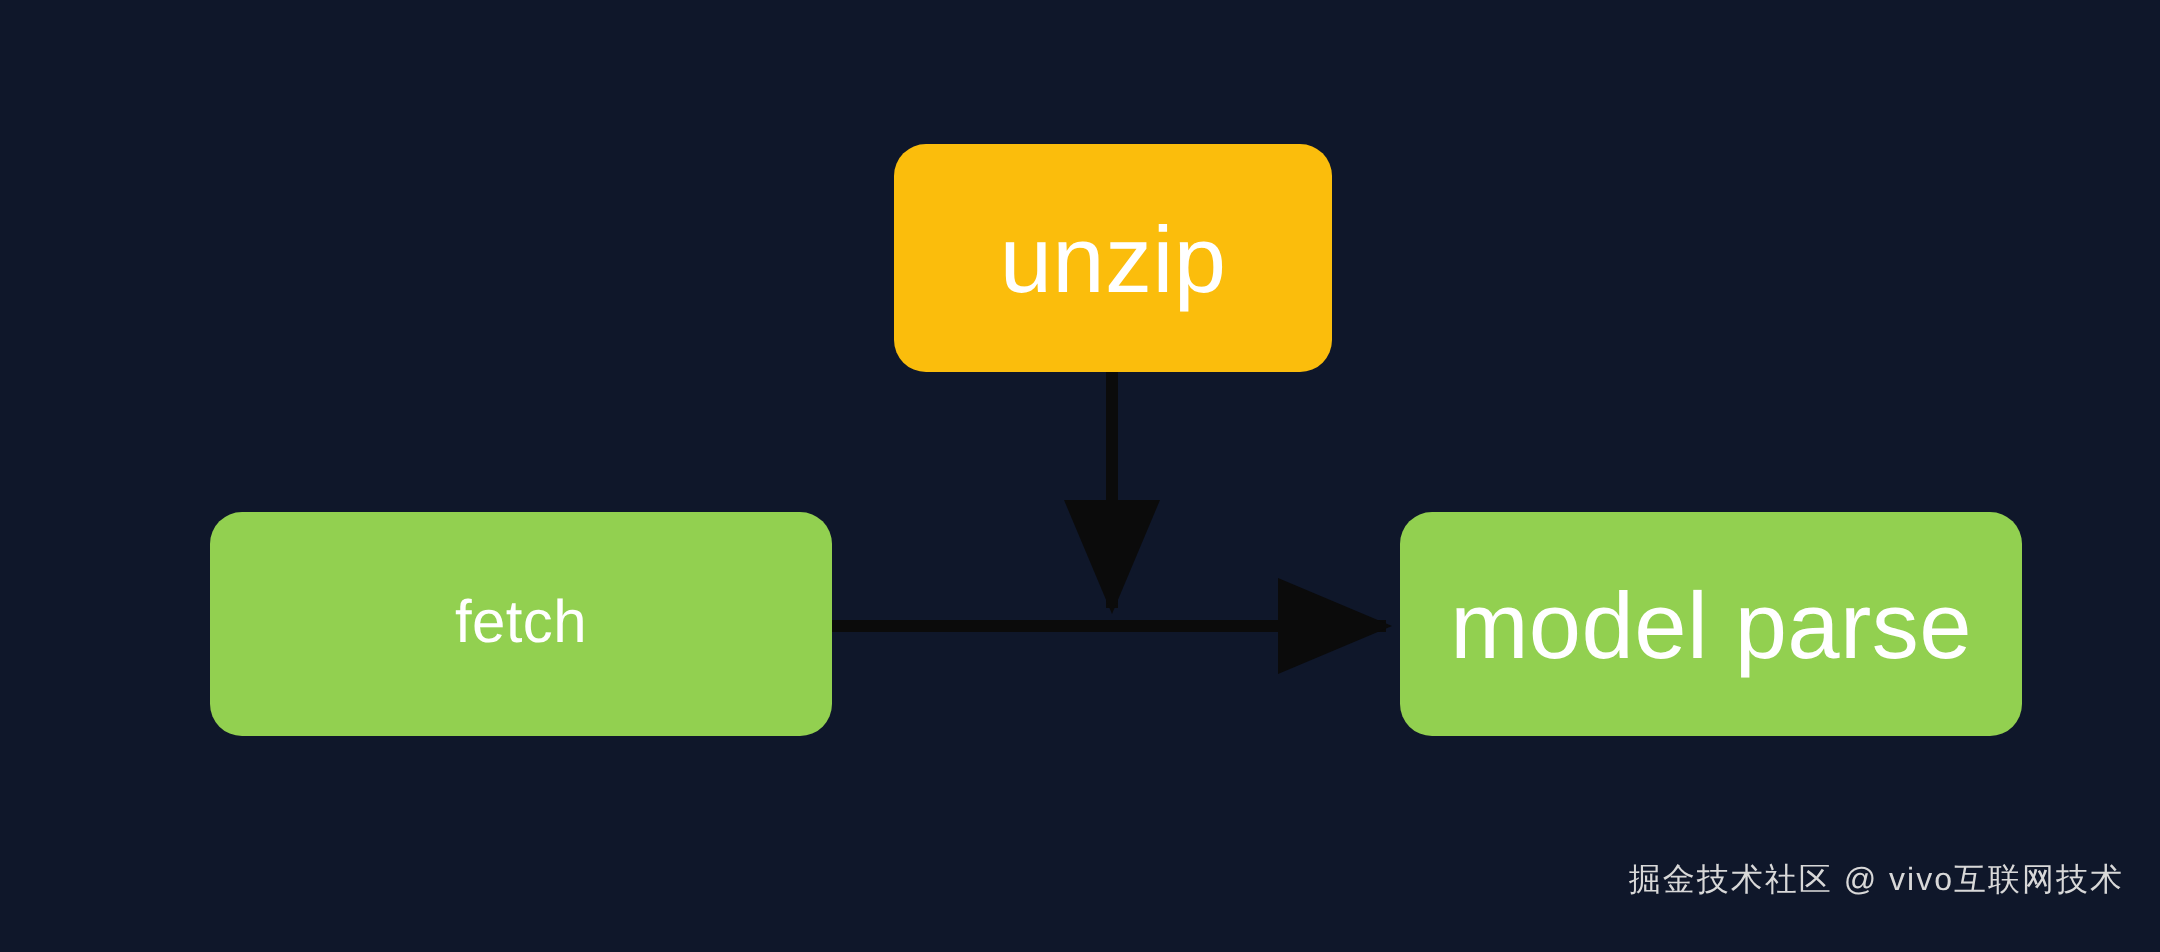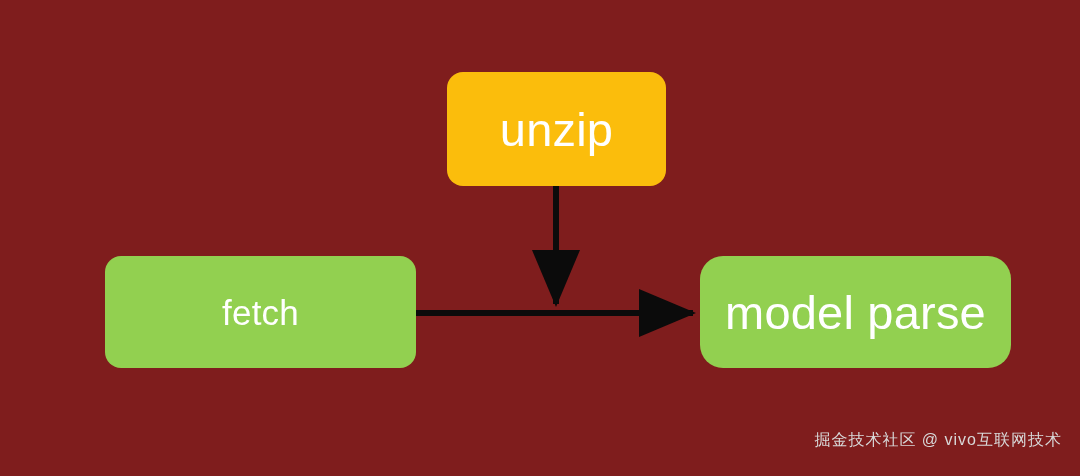--- a/index.html
+++ b/index.html
@@ -8,21 +8,21 @@
     padding: 0;
     background: #ffffff;
   }
   body {
     font-family: "Liberation Sans", "DejaVu Sans", sans-serif;
   }
   #canvas {
     position: relative;
     width: 1080px;
     height: 476px;
-    background: #7f1d1d;
+    background: #0f172a;
     overflow: hidden;
   }
 
   
   .node {
     position: absolute;
     box-sizing: border-box;
     display: flex;
     align-items: center;
     justify-content: center;
@@ -47,30 +47,29 @@
     height: 114px;
     background: #fbbd0c;
     font-size: 47px;
   }
   #node-fetch {
     left: 105px;
     top: 256px;
     width: 311px;
     height: 112px;
     background: #92d050;
-    font-size: 35px;
+    font-size: 30px;
   }
   #node-model-parse {
     left: 700px;
     top: 256px;
     width: 311px;
     height: 112px;
     background: #92d050;
     font-size: 47px;
-    border-radius: 23px;
   }
 
   
   #connectors {
     position: absolute;
     left: 0;
     top: 0;
     width: 1080px;
     height: 476px;
     pointer-events: none;

